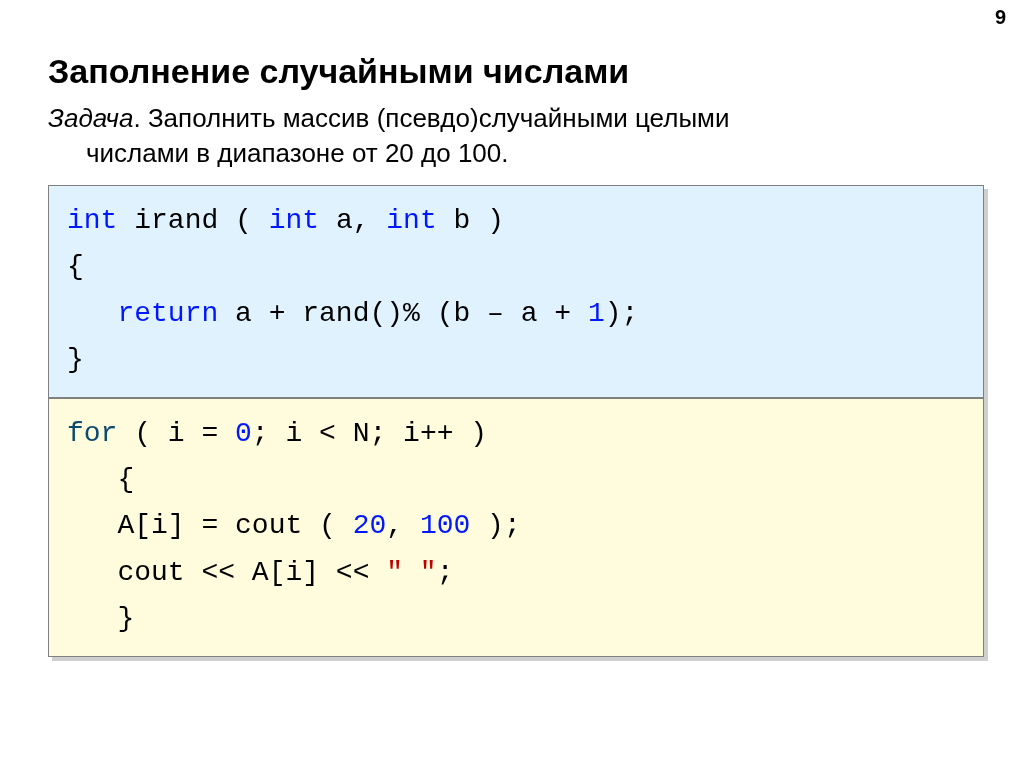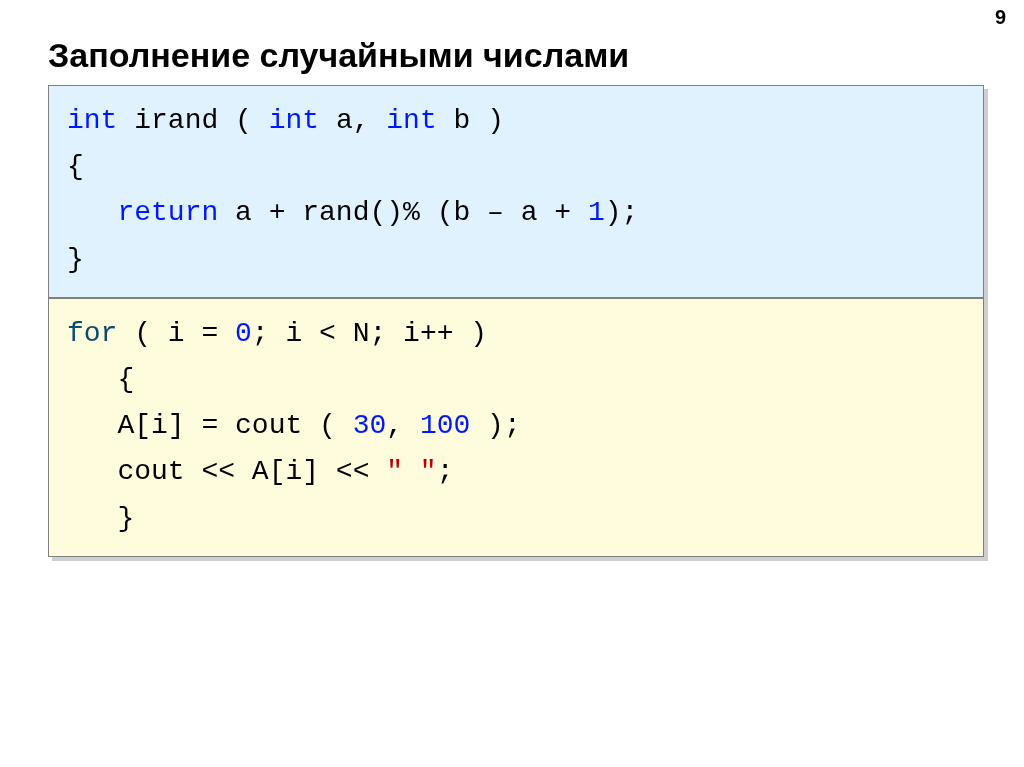--- a/index.html
+++ b/index.html
@@ -13,21 +13,21 @@
     position: relative;
   }
   .page-number {
     position: absolute;
     top: 6px;
     right: 18px;
     font-size: 20px;
     font-weight: bold;
   }
   .slide {
-    padding: 36px 40px 0 48px;
+    padding: 52px 40px 0 48px;
   }
   .title {
     font-size: 34px;
     font-weight: bold;
     margin: 0 0 10px 0;
   }
   .task {
     font-size: 26px;
     margin: 0 0 14px 0;
     line-height: 1.35;
@@ -62,25 +62,29 @@
 </style>
 </head>
 <body>
 
 <div class="page-number">9</div>
 
 <div class="slide">
 
   <h1 class="title">Заполнение случайными числами</h1>
 
+  <p class="task">
+    <span class="lead">Задача</span><span>. Заполнить массив (псевдо)случайными целыми</span>
+    <span class="indent">числами в диапазоне от 20 до 100.</span>
+  </p>
 
   <div class="codebox box-blue"><span class="kw-blue">int</span><span> irand ( </span><span class="kw-blue">int</span><span> a, </span><span class="kw-blue">int</span><span> b )</span>
 <span>{</span>
 <span>   </span><span class="kw-ret">return</span><span> a + rand()% (b – a + </span><span class="kw-num">1</span><span>);</span>
 <span>}</span></div>
 
   <div class="codebox box-yellow"><span class="kw-for">for</span><span> ( i = </span><span class="kw-num">0</span><span>; i &lt; N; i++ )</span>
 <span>   {</span>
-<span>   A[i] = cout ( </span><span class="kw-num">30</span><span>, </span><span class="kw-num">100</span><span> );</span>
+<span>   A[i] = cout ( </span><span class="kw-num">20</span><span>, </span><span class="kw-num">100</span><span> );</span>
 <span>   cout &lt;&lt; A[i] &lt;&lt; </span><span class="kw-str">" "</span><span>;</span>
 <span>   }</span></div>
 
 </div>
 
 </body></html>

